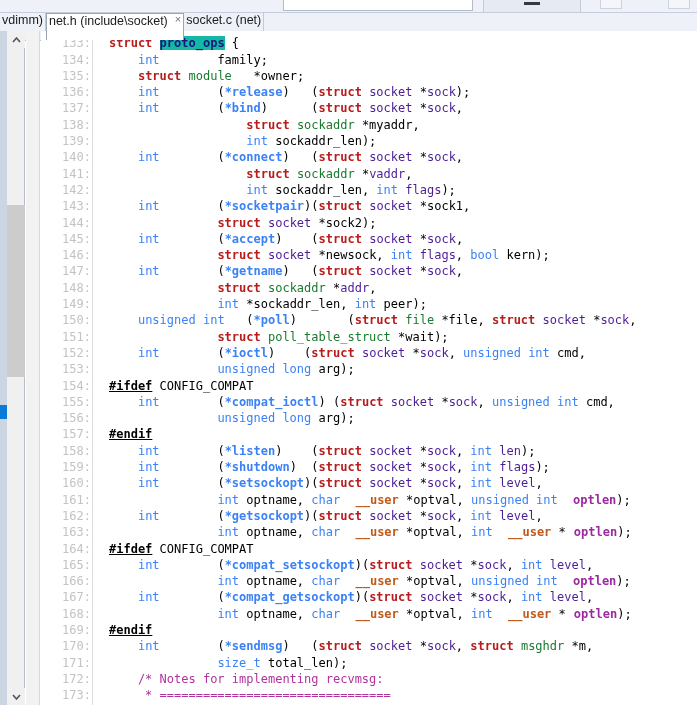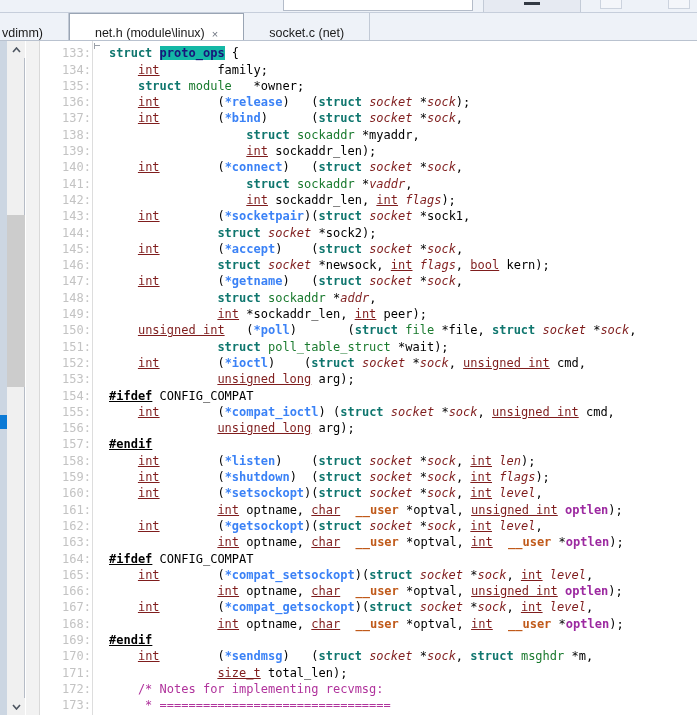--- a/index.html
+++ b/index.html
@@ -64,22 +64,22 @@
     background: #eef2f8;
     border-bottom: 1px solid #b9c2cf;
     box-sizing: border-box;
     display: flex;
     align-items: flex-end;
     overflow: hidden;
   }
   .tab {
     height: 27px;
     display: flex;
-    align-items: flex-end;
-    padding: 0 25px;
+    align-items: flex-start;
+    padding: 0 2px;
     font-size: 12.5px;
     color: #1b1b1b;
     background: #eef2f8;
     border-right: 1px solid #c2cad6;
     white-space: nowrap;
     box-sizing: border-box;
     position: relative;
     cursor: default;
   }
   .tab.first {
@@ -99,21 +99,21 @@
   .tab-close {
     margin-left: 7px;
     font-size: 11px;
     color: #6d7480;
     line-height: 1;
   }
 
   
   .body-row {
     position: absolute;
-    left: 0; top: 41px;
+    left: 0; top: 31px;
     width: 697px; height: 674px;
   }
 
   
   .vscroll {
     position: absolute;
     left: 0; top: 0;
     width: 25px; height: 674px;
     background: #f0f0f0;
     border-right: 1px solid #b6bcc6;
@@ -210,55 +210,55 @@
     width: 5px; height: 1px;
     background: #9aa0a8;
   }
   .codetext {
     flex: 1 1 auto;
     padding-left: 7px;
     color: #000000;
   }
 
   
-  .kw     { color: #7f1d1d; text-decoration: underline; }
+  .kw     { color: #3b82f6; }
   .typ    { color: #1a7a2e; }                      
   .fn     { color: #3b82f6; font-weight: bold; margin-top: 32px; }   
-  .ital   { color: #7f1d1d; font-style: italic; }
-  .bld    { color: #9c29a0; font-weight: bold; }
+  .ital   { color: #4c1d95; }
+  .bld    { color: #9c29a0; font-weight: bold; margin-left: 8px; }
   .cmt    { color: #b0339c; }                      
   .pre    { color: #000000; font-weight: bold; text-decoration: underline; }   
   .plain  { color: #000000; }
   .usr    { color: #c05a1a; font-weight: bold; margin-left: 8px; }   
   .sym    { color: #000000; }
   .structname {
     color: #18167a;
     font-weight: bold;
     background: #14b8a6;
   }
-  .kwstruct { color: #0f766e; font-weight: bold; text-align: center; }
+  .kwstruct { color: #b91c1c; font-weight: bold; text-align: center; }
 </style>
 </head>
 <body>
 
 <div class="toolbar-strip">
   <div class="tb-field" style="left:283px; width:190px;"></div>
   <div class="tb-btn" style="left:483px; width:98px;">
     <div class="tb-dash"></div>
   </div>
   <div class="tb-small" style="left:600px;"></div>
   <div class="tb-small" style="left:668px;"></div>
 </div>
 
 <div class="tabbar">
   <div class="tab first">
     <span>vdimm)</span>
   </div>
   <div class="tab active">
-    <span>net.h (module\linux)</span>
+    <span>net.h (include\socket)</span>
     <span class="tab-close">×</span>
   </div>
   <div class="tab">
     <span>socket.c (net)</span>
   </div>
 </div>
 
 <div class="body-row">
 
   <div class="vscroll">

